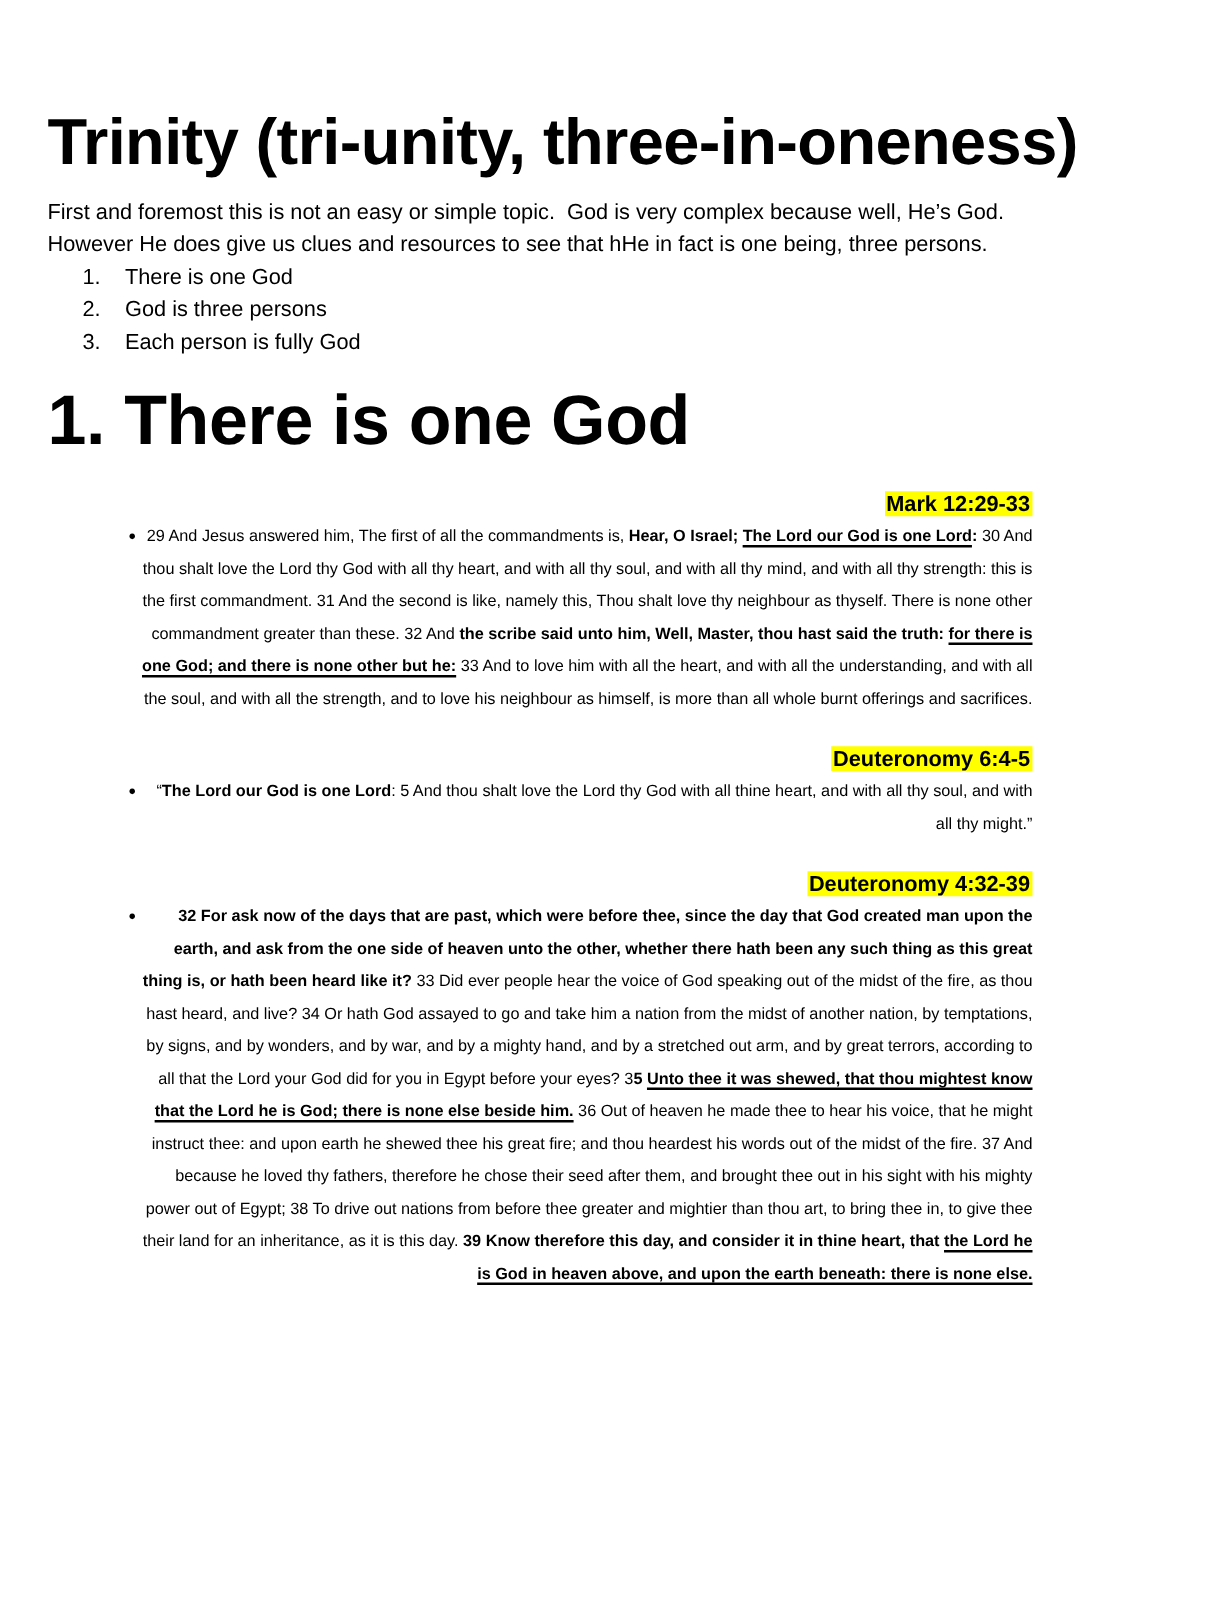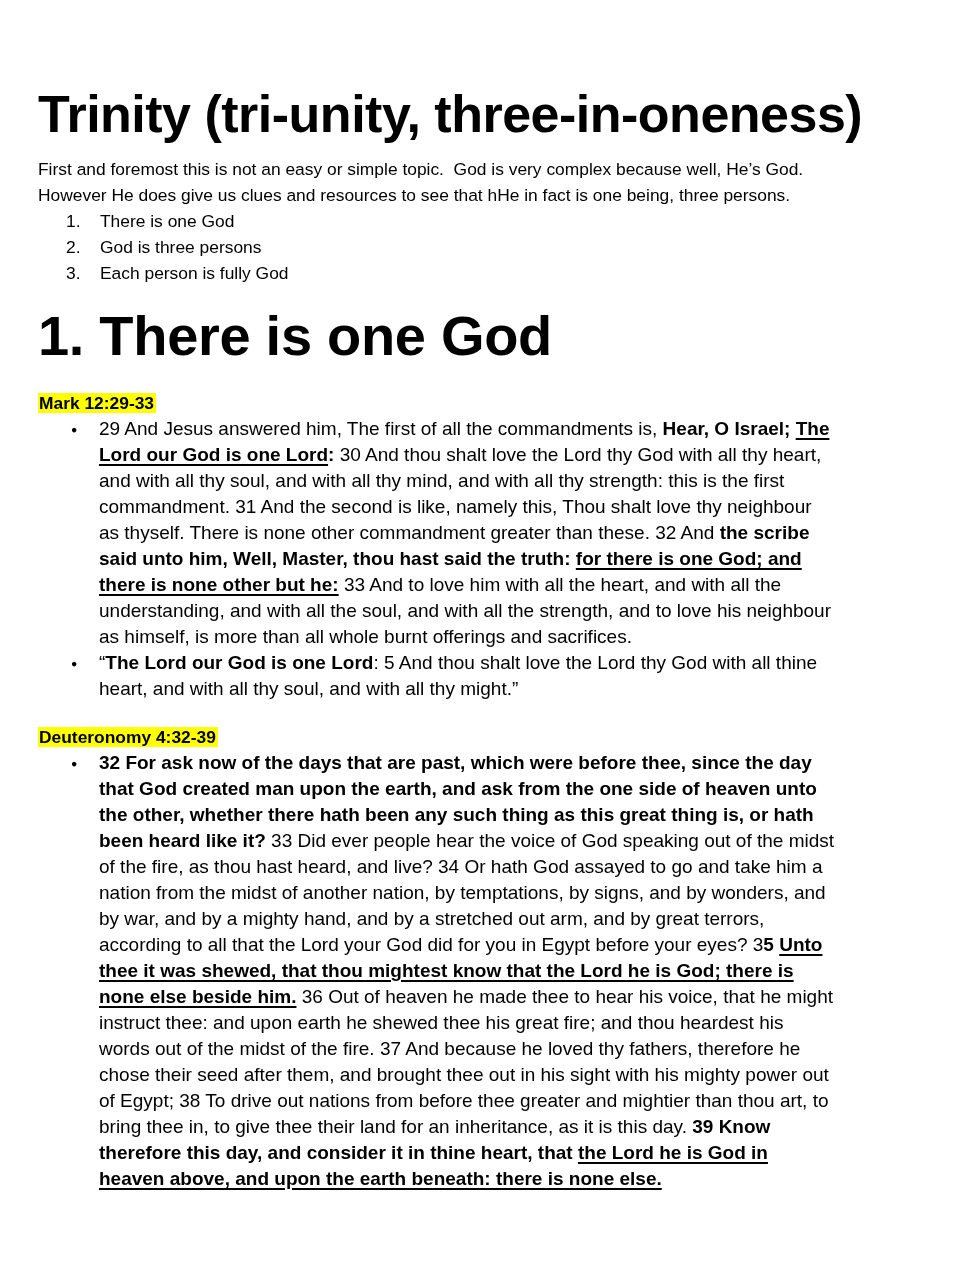--- a/index.html
+++ b/index.html
@@ -48,42 +48,42 @@
     line-height: 26px;
   }
   .list-text { flex: 1 1 auto; }
   .section-heading {
     margin: 26px 0 30px 0;
     font-size: 56px;
     line-height: 48px;
     font-weight: 700;
     letter-spacing: -0.3px;
   }
-  .passage { margin: 0; }
+  .passage { margin: 10px; text-align: right; }
   .passage + .passage .ref-line { margin-top: 22px; }
   .ref-line {
     font-size: 17.4px;
     line-height: 26px;
     font-weight: 700;
   }
   .highlight {
     background: var(--hl, #ffff00);
     padding: 0 2px 0 1px;
   }
   .bullet-row { display: flex; }
   .bullet-marker {
     flex: 0 0 auto;
     width: 28px;
     margin-left: 33px;
     font-size: 10.5px;
     line-height: 26px;
   }
   .bullet-text {
     flex: 1 1 auto;
-    font-size: 19px;
+    font-size: 13px;
     line-height: 26px;
   }
   .b { font-weight: 700; }
   .u { text-decoration: underline; text-decoration-thickness: 1.5px; text-underline-offset: 3px; }
 </style>
 </head>
 <body>
 
 <div class="page">
   <h1 class="doc-title">Trinity (tri-unity, three-in-oneness)</h1>
@@ -110,20 +110,21 @@
 
   <div id="passages">
       <section class="passage">
         <div class="ref-line"><span class="highlight">Mark 12:29-33</span></div>
         <div class="bullet-row">
           <span class="bullet-marker">●</span>
           <div class="bullet-text"><span>29 And Jesus answered him, The first of all the commandments is, </span><span class="b">Hear, O Israel; </span><span class="b u">The Lord our God is one Lord</span><span class="b">:</span><span> 30 And thou shalt love the Lord thy God with all thy heart, and with all thy soul, and with all thy mind, and with all thy strength: this is the first commandment. 31 And the second is like, namely this, Thou shalt love thy neighbour as thyself. There is none other commandment greater than these. 32 And </span><span class="b">the scribe said unto him, Well, Master, thou hast said the truth: </span><span class="b u">for there is one God; and there is none other but he:</span><span> 33 And to love him with all the heart, and with all the understanding, and with all the soul, and with all the strength, and to love his neighbour as himself, is more than all whole burnt offerings and sacrifices.</span></div>
         </div>
       </section>
       <section class="passage">
+        <div class="ref-line"><span class="highlight">Deuteronomy 6:4-5</span></div>
         <div class="bullet-row">
           <span class="bullet-marker">●</span>
           <div class="bullet-text"><span>“</span><span class="b">The Lord our God is one Lord</span><span>: 5 And thou shalt love the Lord thy God with all thine heart, and with all thy soul, and with all thy might.”</span></div>
         </div>
       </section>
       <section class="passage">
         <div class="ref-line"><span class="highlight">Deuteronomy 4:32-39</span></div>
         <div class="bullet-row">
           <span class="bullet-marker">●</span>
           <div class="bullet-text"><span class="b">32 For ask now of the days that are past, which were before thee, since the day that God created man upon the earth, and ask from the one side of heaven unto the other, whether there hath been any such thing as this great thing is, or hath been heard like it?</span><span> 33 Did ever people hear the voice of God speaking out of the midst of the fire, as thou hast heard, and live? 34 Or hath God assayed to go and take him a nation from the midst of another nation, by temptations, by signs, and by wonders, and by war, and by a mighty hand, and by a stretched out arm, and by great terrors, according to all that the Lord your God did for you in Egypt before your eyes? 3</span><span class="b">5 </span><span class="b u">Unto thee it was shewed, that thou mightest know that the Lord he is God; there is none else beside him.</span><span> 36 Out of heaven he made thee to hear his voice, that he might instruct thee: and upon earth he shewed thee his great fire; and thou heardest his words out of the midst of the fire. 37 And because he loved thy fathers, therefore he chose their seed after them, and brought thee out in his sight with his mighty power out of Egypt; 38 To drive out nations from before thee greater and mightier than thou art, to bring thee in, to give thee their land for an inheritance, as it is this day. </span><span class="b">39 Know therefore this day, and consider it in thine heart, that </span><span class="b u">the Lord he is God in heaven above, and upon the earth beneath: there is none else.</span></div>

